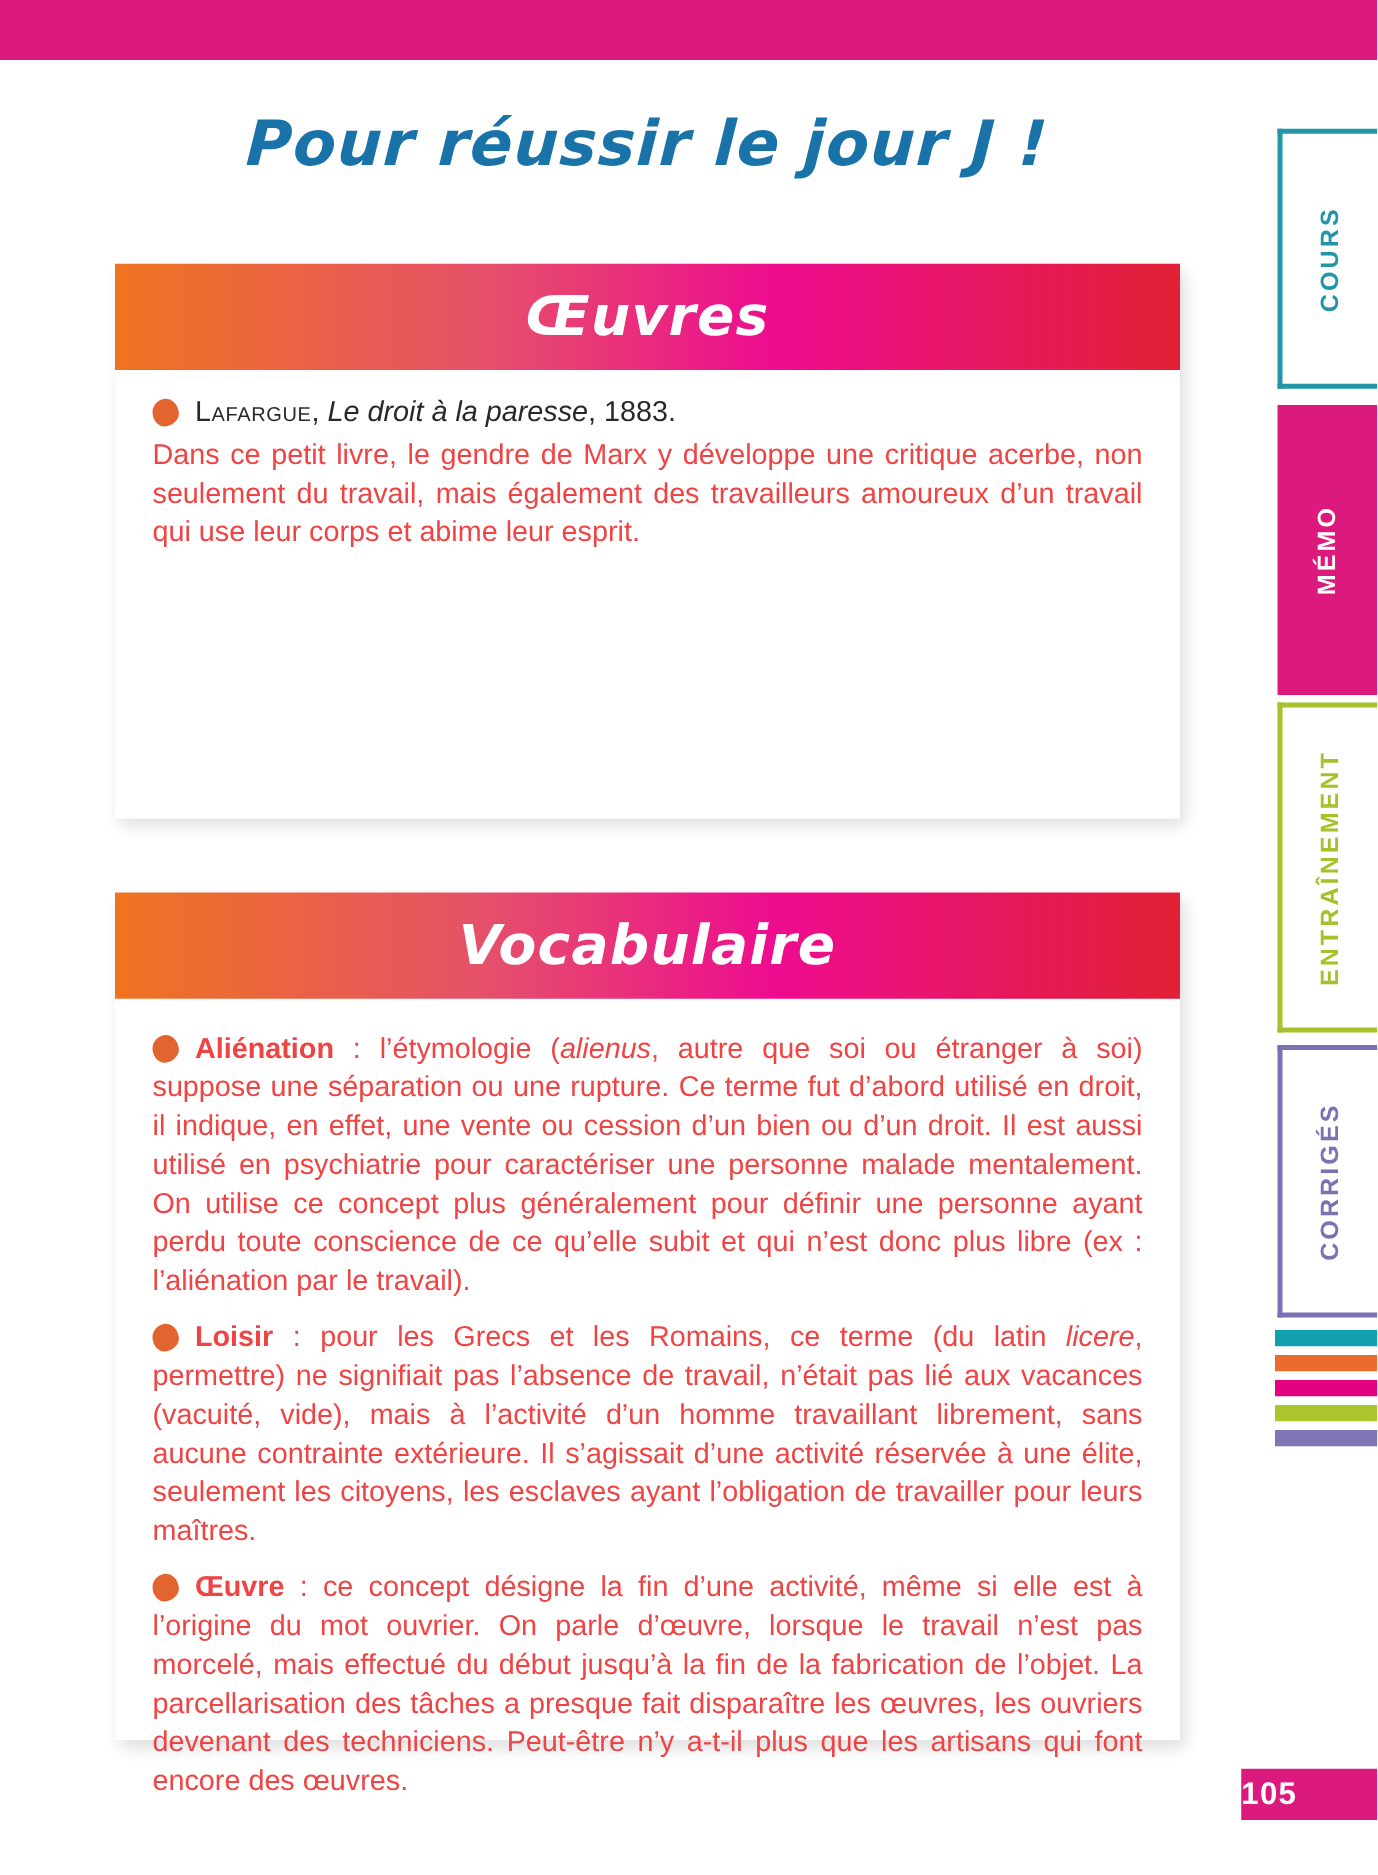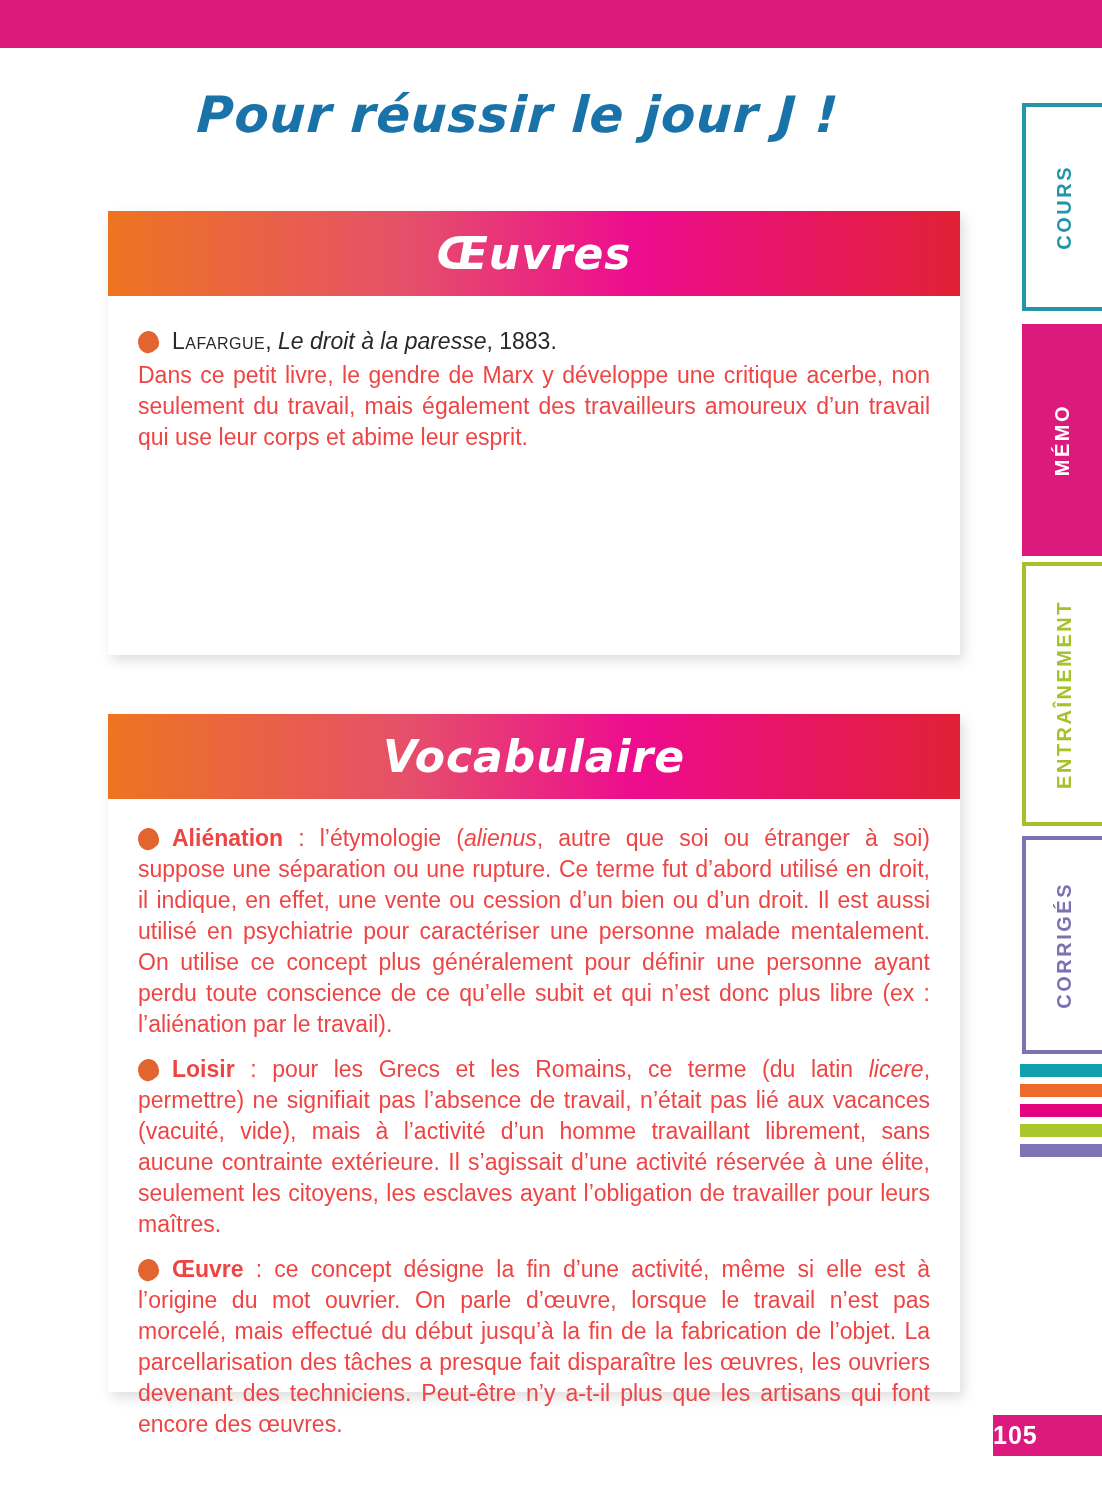--- a/index.html
+++ b/index.html
@@ -18,35 +18,35 @@
   .page-title {
     position:absolute; left:92px; top:86px; width:852px;
     text-align:center; color:#1a73a8;
     font-family:"DejaVu Sans", sans-serif;
     font-size:50px; font-weight:700; font-style:italic;
     letter-spacing:1px; transform:skewX(-3deg);
   }
 
   
   .card {
-    position:absolute; left:108px; width:852px; background:#ffffff;
+    position:absolute; left:92px; width:852px; background:#ffffff;
     box-shadow:4px 6px 12px rgba(0,0,0,0.13);
   }
   .card-oeuvres { top:211px; height:444px; }
   .card-vocab   { top:714px; height:678px; }
   .card-header {
     height:85px; display:flex; align-items:center; justify-content:center;
     background:linear-gradient(90deg,#ee7420 0%, #e5506a 35%, #ed0c8f 62%, #e12135 100%);
     color:#ffffff; font-family:"DejaVu Sans", sans-serif;
     font-size:44px; font-weight:700; font-style:italic; letter-spacing:1px;
   }
   .card-body { padding:10px 30px 0 30px; }
 
   
-  .entry { margin-top:20px; }
+  .entry { margin-top:8px; }
   .head-line { font-size:23px; line-height:31px; margin-bottom:3px; }
   .bullet {
     display:inline-block; width:21px; height:22px; background:#e2642f;
     border-radius:54% 46% 58% 42% / 50% 55% 45% 50%;
     margin-right:13px; vertical-align:-4px; transform:rotate(-8deg);
   }
   .author { font-variant:small-caps; letter-spacing:0.5px; }
   .work   { font-style:italic; }
   .entry-body, .vocab-para {
     font-size:23px; line-height:31px; text-align:justify; color:#ef4444;

